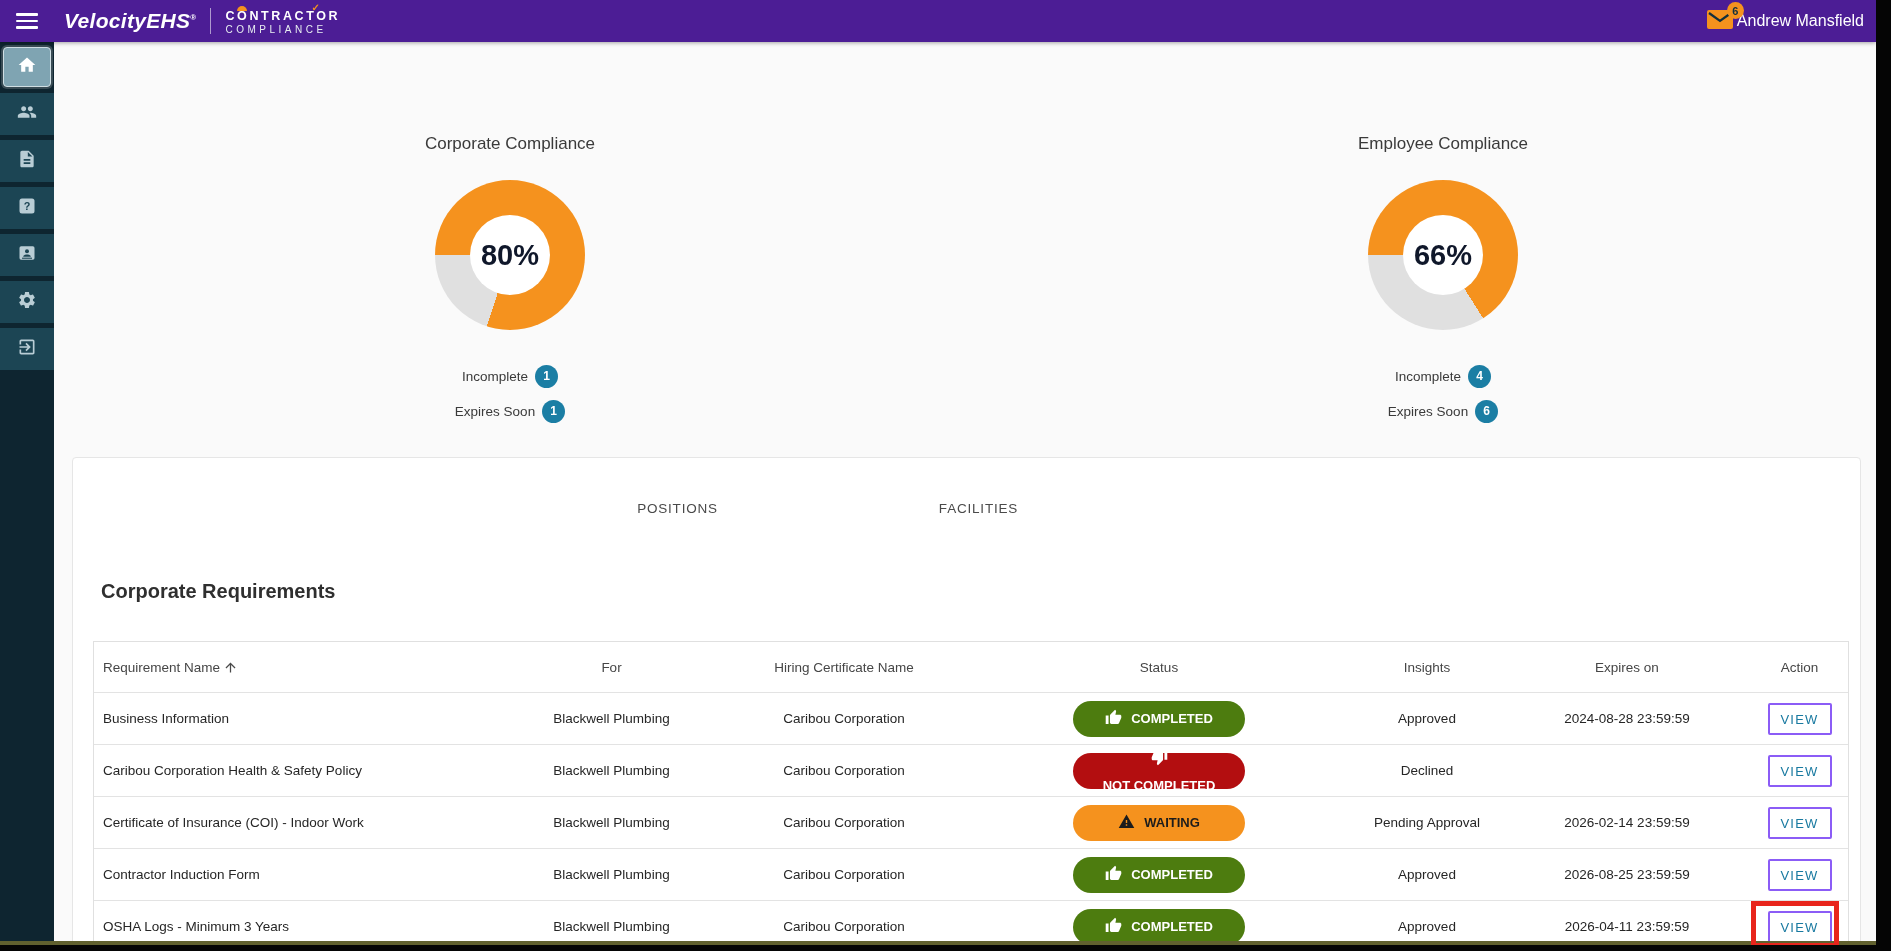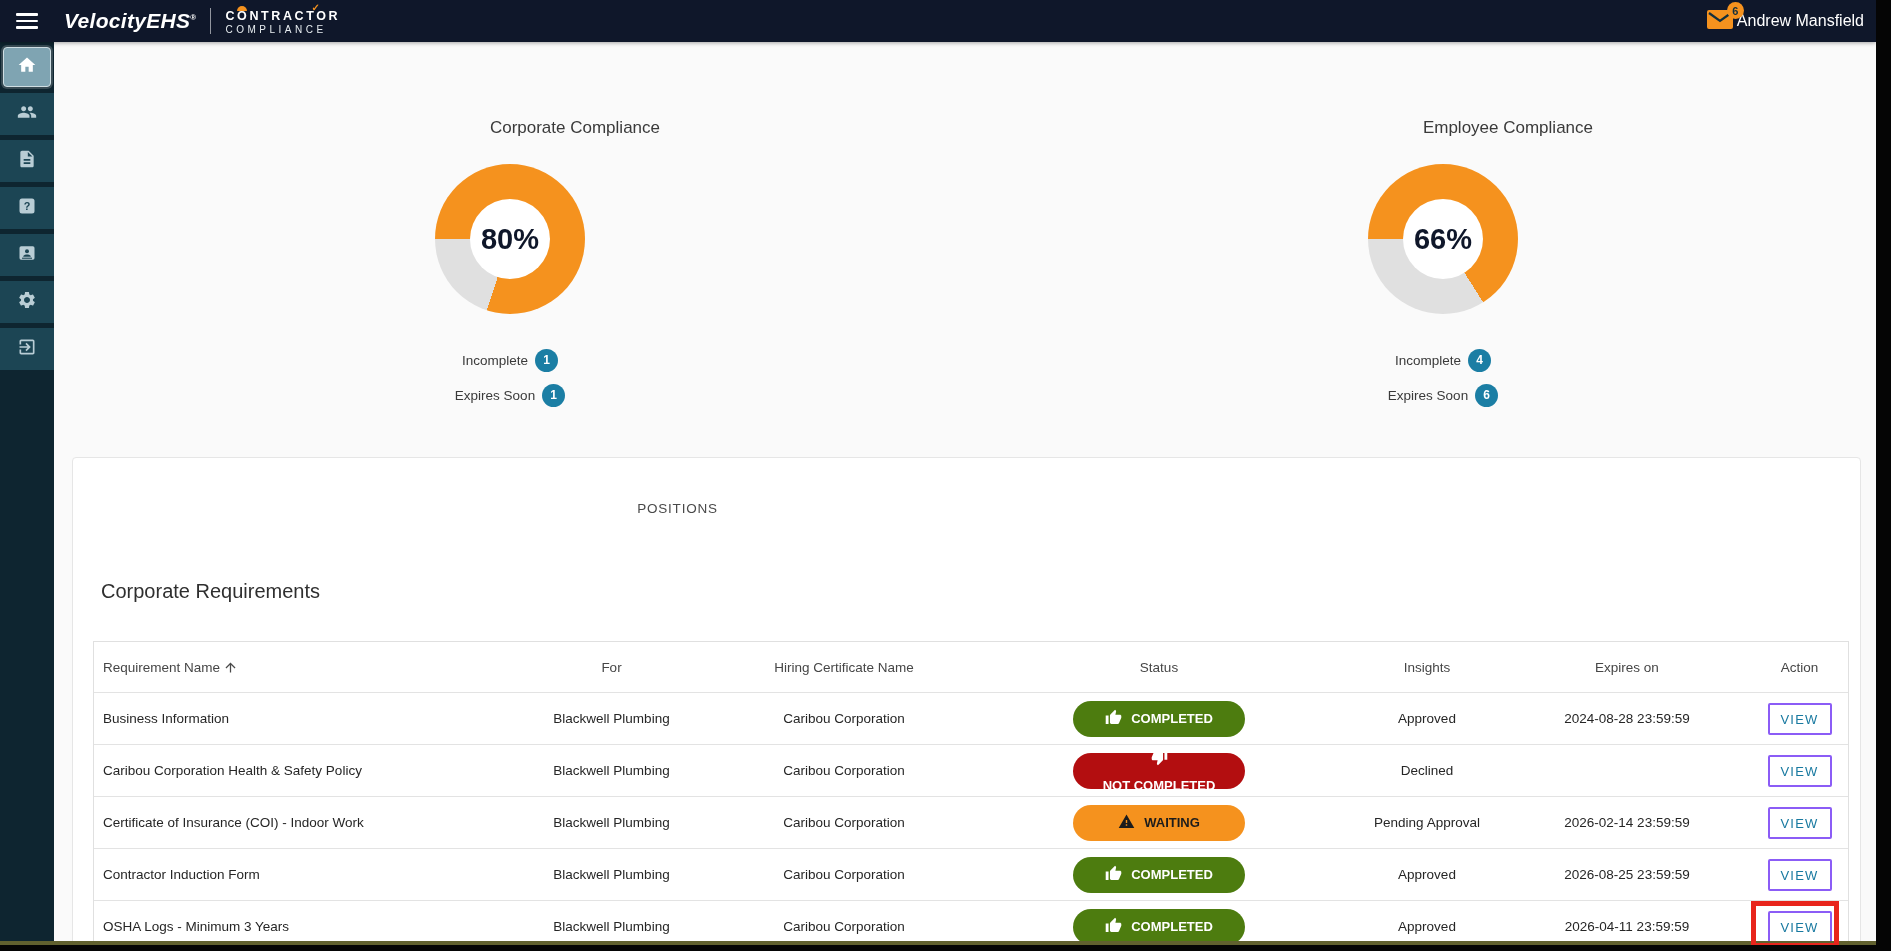--- a/index.html
+++ b/index.html
@@ -2,21 +2,21 @@
 <html><head>
 <meta charset="utf-8">
 <style>
   * { margin:0; padding:0; box-sizing:border-box; }
   html,body { width:1891px; height:951px; overflow:hidden; background:#050505;
               font-family:"Liberation Sans", sans-serif; }
   .stage { position:relative; width:1891px; height:951px; }
 
   
   .topbar { position:absolute; left:0; top:0; width:1876px; height:42px;
-            background:#0f172a; display:flex; align-items:center; z-index:3;
+            background:#4c1d95; display:flex; align-items:center; z-index:3;
             box-shadow:0 1px 4px rgba(0,0,0,.35); }
   .hamburger { margin-left:16px; width:22px; height:16px; display:flex; flex-direction:column;
                justify-content:space-between; cursor:pointer; }
   .hamburger span { display:block; width:22px; height:2.6px; background:#fff; border-radius:1px; }
   .brand { margin-left:26px; color:#fff; font-size:21px; font-style:italic; font-weight:bold;
            letter-spacing:.3px; white-space:nowrap; }
   .brand sup { font-size:8px; font-style:normal; vertical-align:super; }
   .brand-divider { width:1px; height:26px; background:rgba(255,255,255,.55); margin:0 14px; }
   .product { color:#fff; line-height:1; position:relative; padding-top:3px; }
   .product-l1 { font-size:12.5px; font-weight:bold; letter-spacing:2.6px; position:relative; }
@@ -39,21 +39,21 @@
                color:#b9cdd5; }
   .side-item.active { width:48px; height:40px; margin:1px auto 6px; background:#7fa4b2;
                       border:1px solid #cfdee3; border-radius:4px; color:#ffffff;
                       box-shadow:0 0 0 2px rgba(255,255,255,.18); }
   .side-item svg { width:20px; height:20px; }
 
   
   .main { position:absolute; left:54px; top:42px; width:1822px; height:909px;
           background:#fafafa; }
 
-  .chart-group { position:absolute; width:300px; top:76px; text-align:right; }
+  .chart-group { position:absolute; width:300px; top:92px; text-align:center; }
   #chart-corporate { left:306px; }
   #chart-employee  { left:1239px; }
   .chart-title { font-size:17px; color:#3a3a3a; height:20px; }
   .donut { width:150px; height:150px; border-radius:50%; margin:26px auto 0; position:relative; }
   .donut-hole { position:absolute; left:35px; top:35px; width:80px; height:80px; background:#fff;
                 border-radius:50%; display:flex; align-items:center; justify-content:center;
                 font-size:29px; font-weight:bold; color:#0f172a; }
   .kpi-row { margin-top:34px; display:flex; align-items:center; justify-content:center;
              font-size:13.5px; color:#3a3a3a; height:24px; }
   .kpi-row + .kpi-row { margin-top:11px; }
@@ -62,21 +62,21 @@
                justify-content:center; margin-left:7px; }
 
   
   .card { position:absolute; left:18px; top:415px; width:1789px; height:520px; background:#fff;
           border:1px solid #e6e6e6; border-radius:4px; }
   .tabs { display:flex; margin-left:454px; width:903px; }
   .tab { width:301px; height:72px; padding-top:43px; text-align:center; font-size:13.5px;
          letter-spacing:.8px; color:#4a4a4a; font-weight:500; position:relative; cursor:pointer; }
   .tab.active::after { content:''; position:absolute; left:0; bottom:0; width:100%; height:3px;
                        background:#1879a0; }
-  .section-title { margin:50px 0 0 28px; font-size:20px; color:#2f2f2f; }
+  .section-title { margin:50px 0 0 28px; font-size:20px; color:#2f2f2f;font-weight:bold; }
 
   .table { position:absolute; left:20px; top:183px; width:1756px;
            border:1px solid #e0e0e0; border-bottom:none; background:#fff; }
   .grid-row { display:grid; grid-template-columns:410px 215px 250px 380px 156px 244px 101px;
               align-items:center; }
   .thead { height:50px; font-size:13.5px; color:#464646; }
   .trow  { height:52px; border-top:1px solid #e3e3e3; font-size:13.5px; color:#262626; }
   .cell { text-align:center; }
   .cell.name { text-align:left; padding-left:9px; }
   .th { text-align:center; }
@@ -211,20 +211,21 @@
       </div>
       <div class="kpi-row">
         <span>Expires Soon</span>
         <span class="kpi-badge">6</span>
       </div>
     </div>
 
     <div class="card">
       <div class="tabs" id="tabs">
           <div class="tab">POSITIONS</div>
+          <div class="tab">FACILITIES</div>
         </div>
       <div class="section-title">Corporate Requirements</div>
       <div class="table">
         <div class="grid-row thead" id="thead">
             <div class="th name">Requirement Name<span class="sort-arrow"><svg viewBox="0 0 24 24">
                   <path d="M4 12l1.41 1.41L11 7.83V20h2V7.83l5.58 5.59L20 12l-8-8-8 8z"></path>
                 </svg></span></div>
             <div class="th">For</div>
             <div class="th">Hiring Certificate Name</div>
             <div class="th">Status</div>

